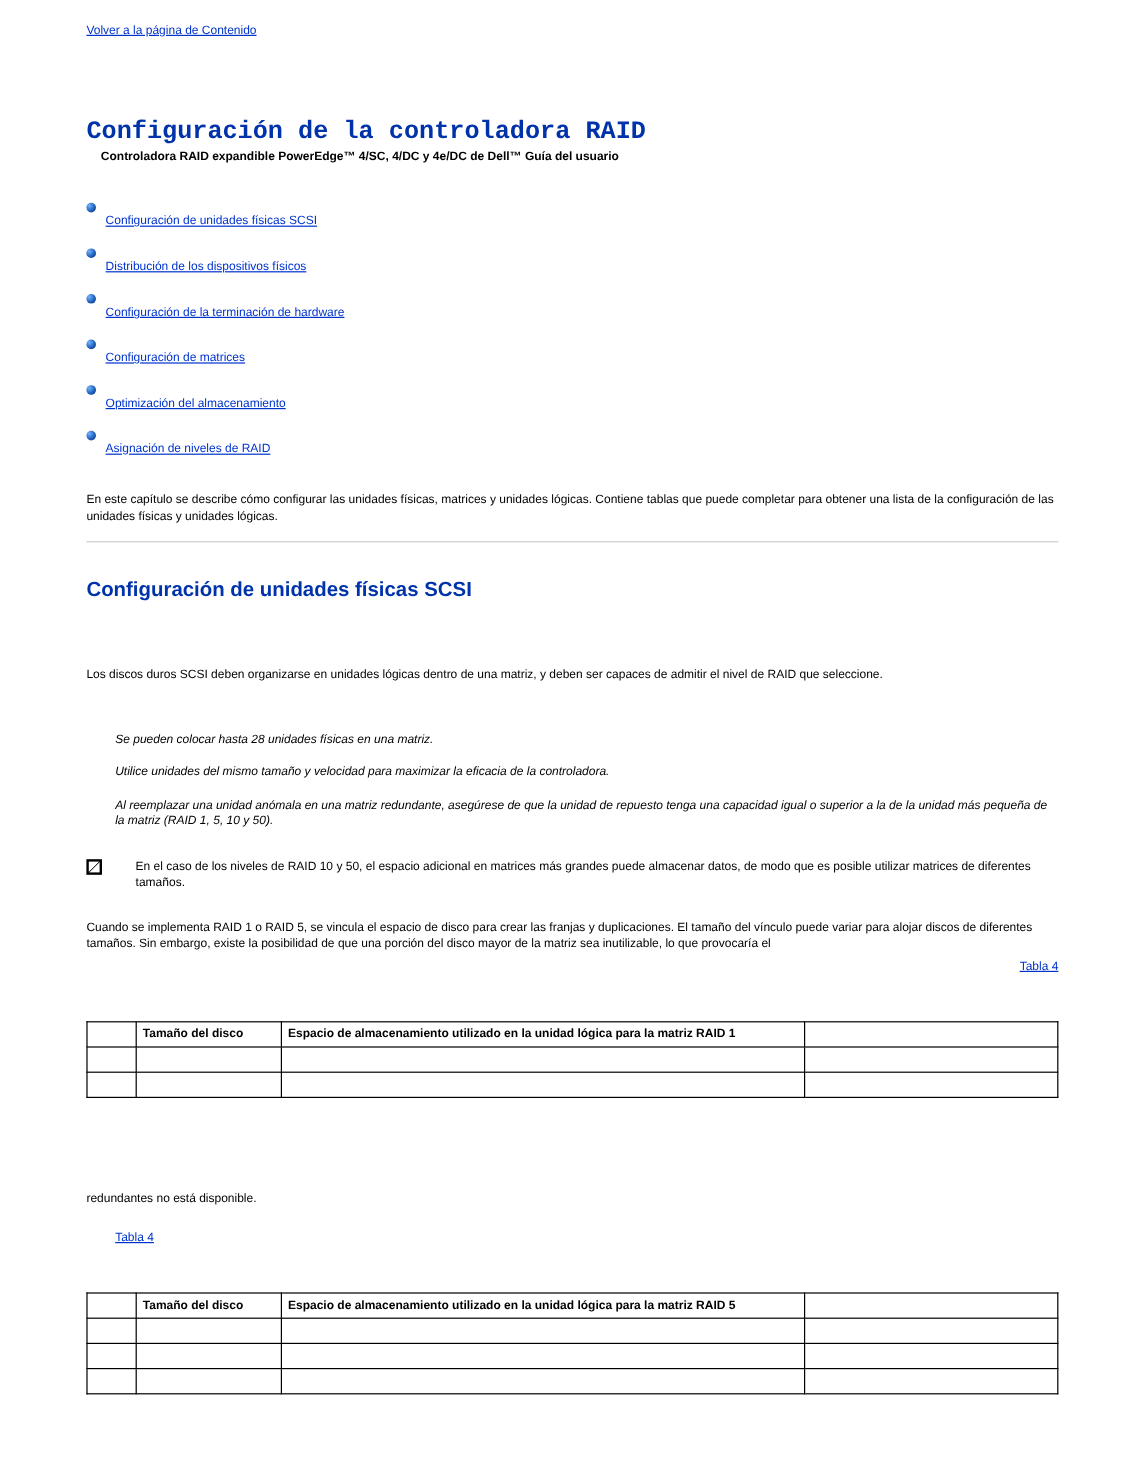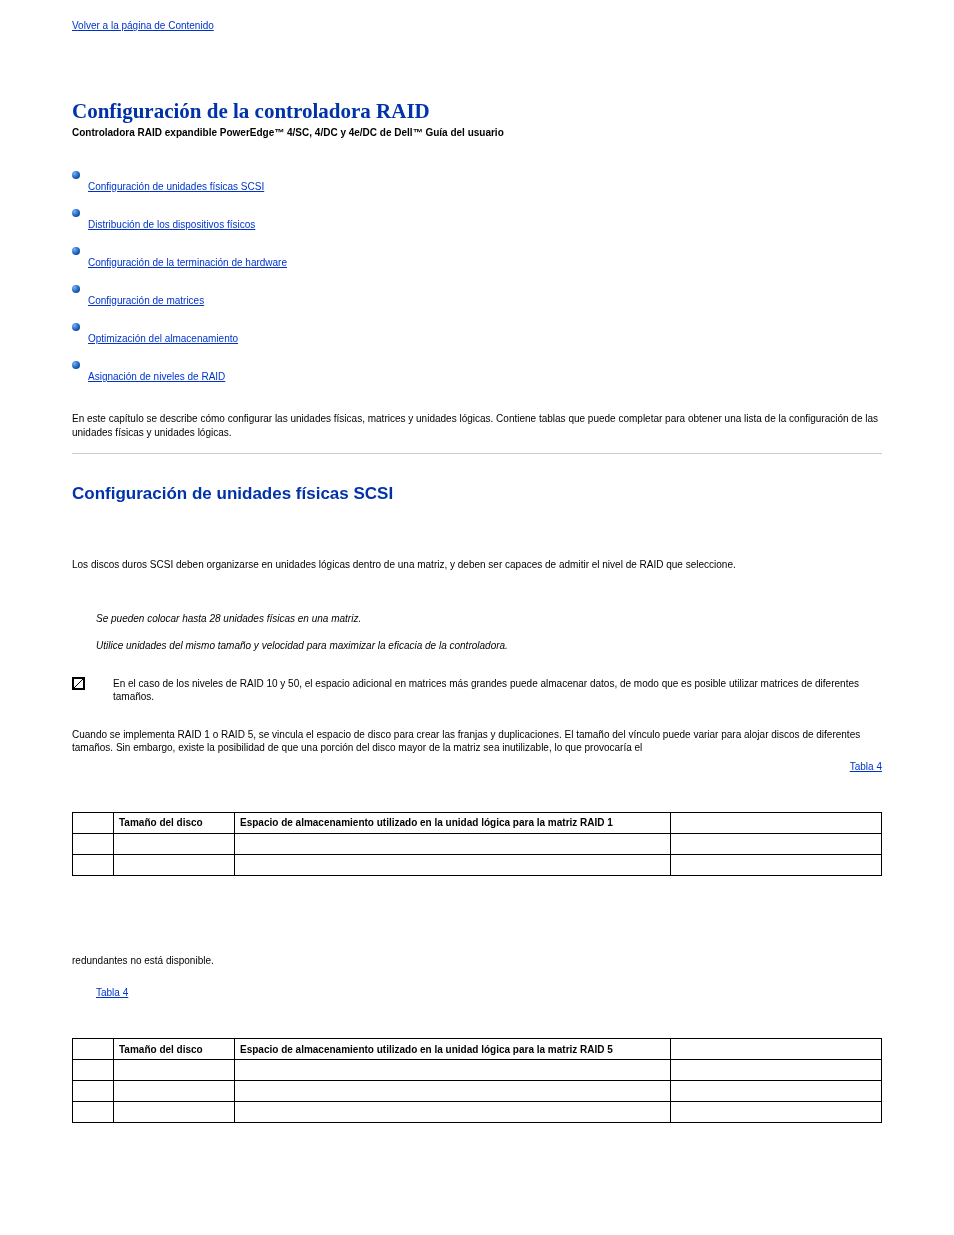--- a/index.html
+++ b/index.html
@@ -21,26 +21,26 @@
   a {
     color: #0033cc;
     text-decoration: underline;
     margin-top: 24px;
   }
   h1 {
     color: #0033aa;
     font-size: 21px;
     font-weight: bold;
     margin: 0 0 2px 0;
-    font-family: Liberation Serif, serif;
+    font-family: Liberation Mono, monospace;
   }
   .subtitle {
     font-size: 10px;
     font-weight: bold;
-    margin: 0 0 18px 0;
+    margin: 0 0 18px 12px;
     line-height: 1.3;
   }
   .toc {
     margin: 0 0 30px 0;
   }
   .toc-item {
     margin: 3px 0;
     display: flex;
     align-items: center;
   }
@@ -191,20 +191,21 @@
 
   <h2>Configuración de unidades físicas SCSI</h2>
 
   <div class="spacer"></div>
 
   <p class="body-p">Los discos duros SCSI deben organizarse en unidades lógicas dentro de una matriz, y deben ser capaces de admitir el nivel de RAID que seleccione.</p>
 
   <div class="indent-block">
     <p class="body-p">Se pueden colocar hasta 28 unidades físicas en una matriz.</p>
     <p class="body-p">Utilice unidades del mismo tamaño y velocidad para maximizar la eficacia de la controladora.</p>
+    <p class="body-p">Al reemplazar una unidad anómala en una matriz redundante, asegúrese de que la unidad de repuesto tenga una capacidad igual o superior a la de la unidad más pequeña de la matriz (RAID 1, 5, 10 y 50).</p>
   </div>
 
   <div class="note-block">
     <span class="note-icon"></span>
     <span class="note-text">En el caso de los niveles de RAID 10 y 50, el espacio adicional en matrices más grandes puede almacenar datos, de modo que es posible utilizar matrices de diferentes tamaños.</span>
   </div>
 
   <p class="body-p">Cuando se implementa RAID 1 o RAID 5, se vincula el espacio de disco para crear las franjas y duplicaciones. El tamaño del vínculo puede variar para alojar discos de diferentes tamaños. Sin embargo, existe la posibilidad de que una porción del disco mayor de la matriz sea inutilizable, lo que provocaría el</p>
   <div class="table-link">
     <a href="#">Tabla 4</a>

